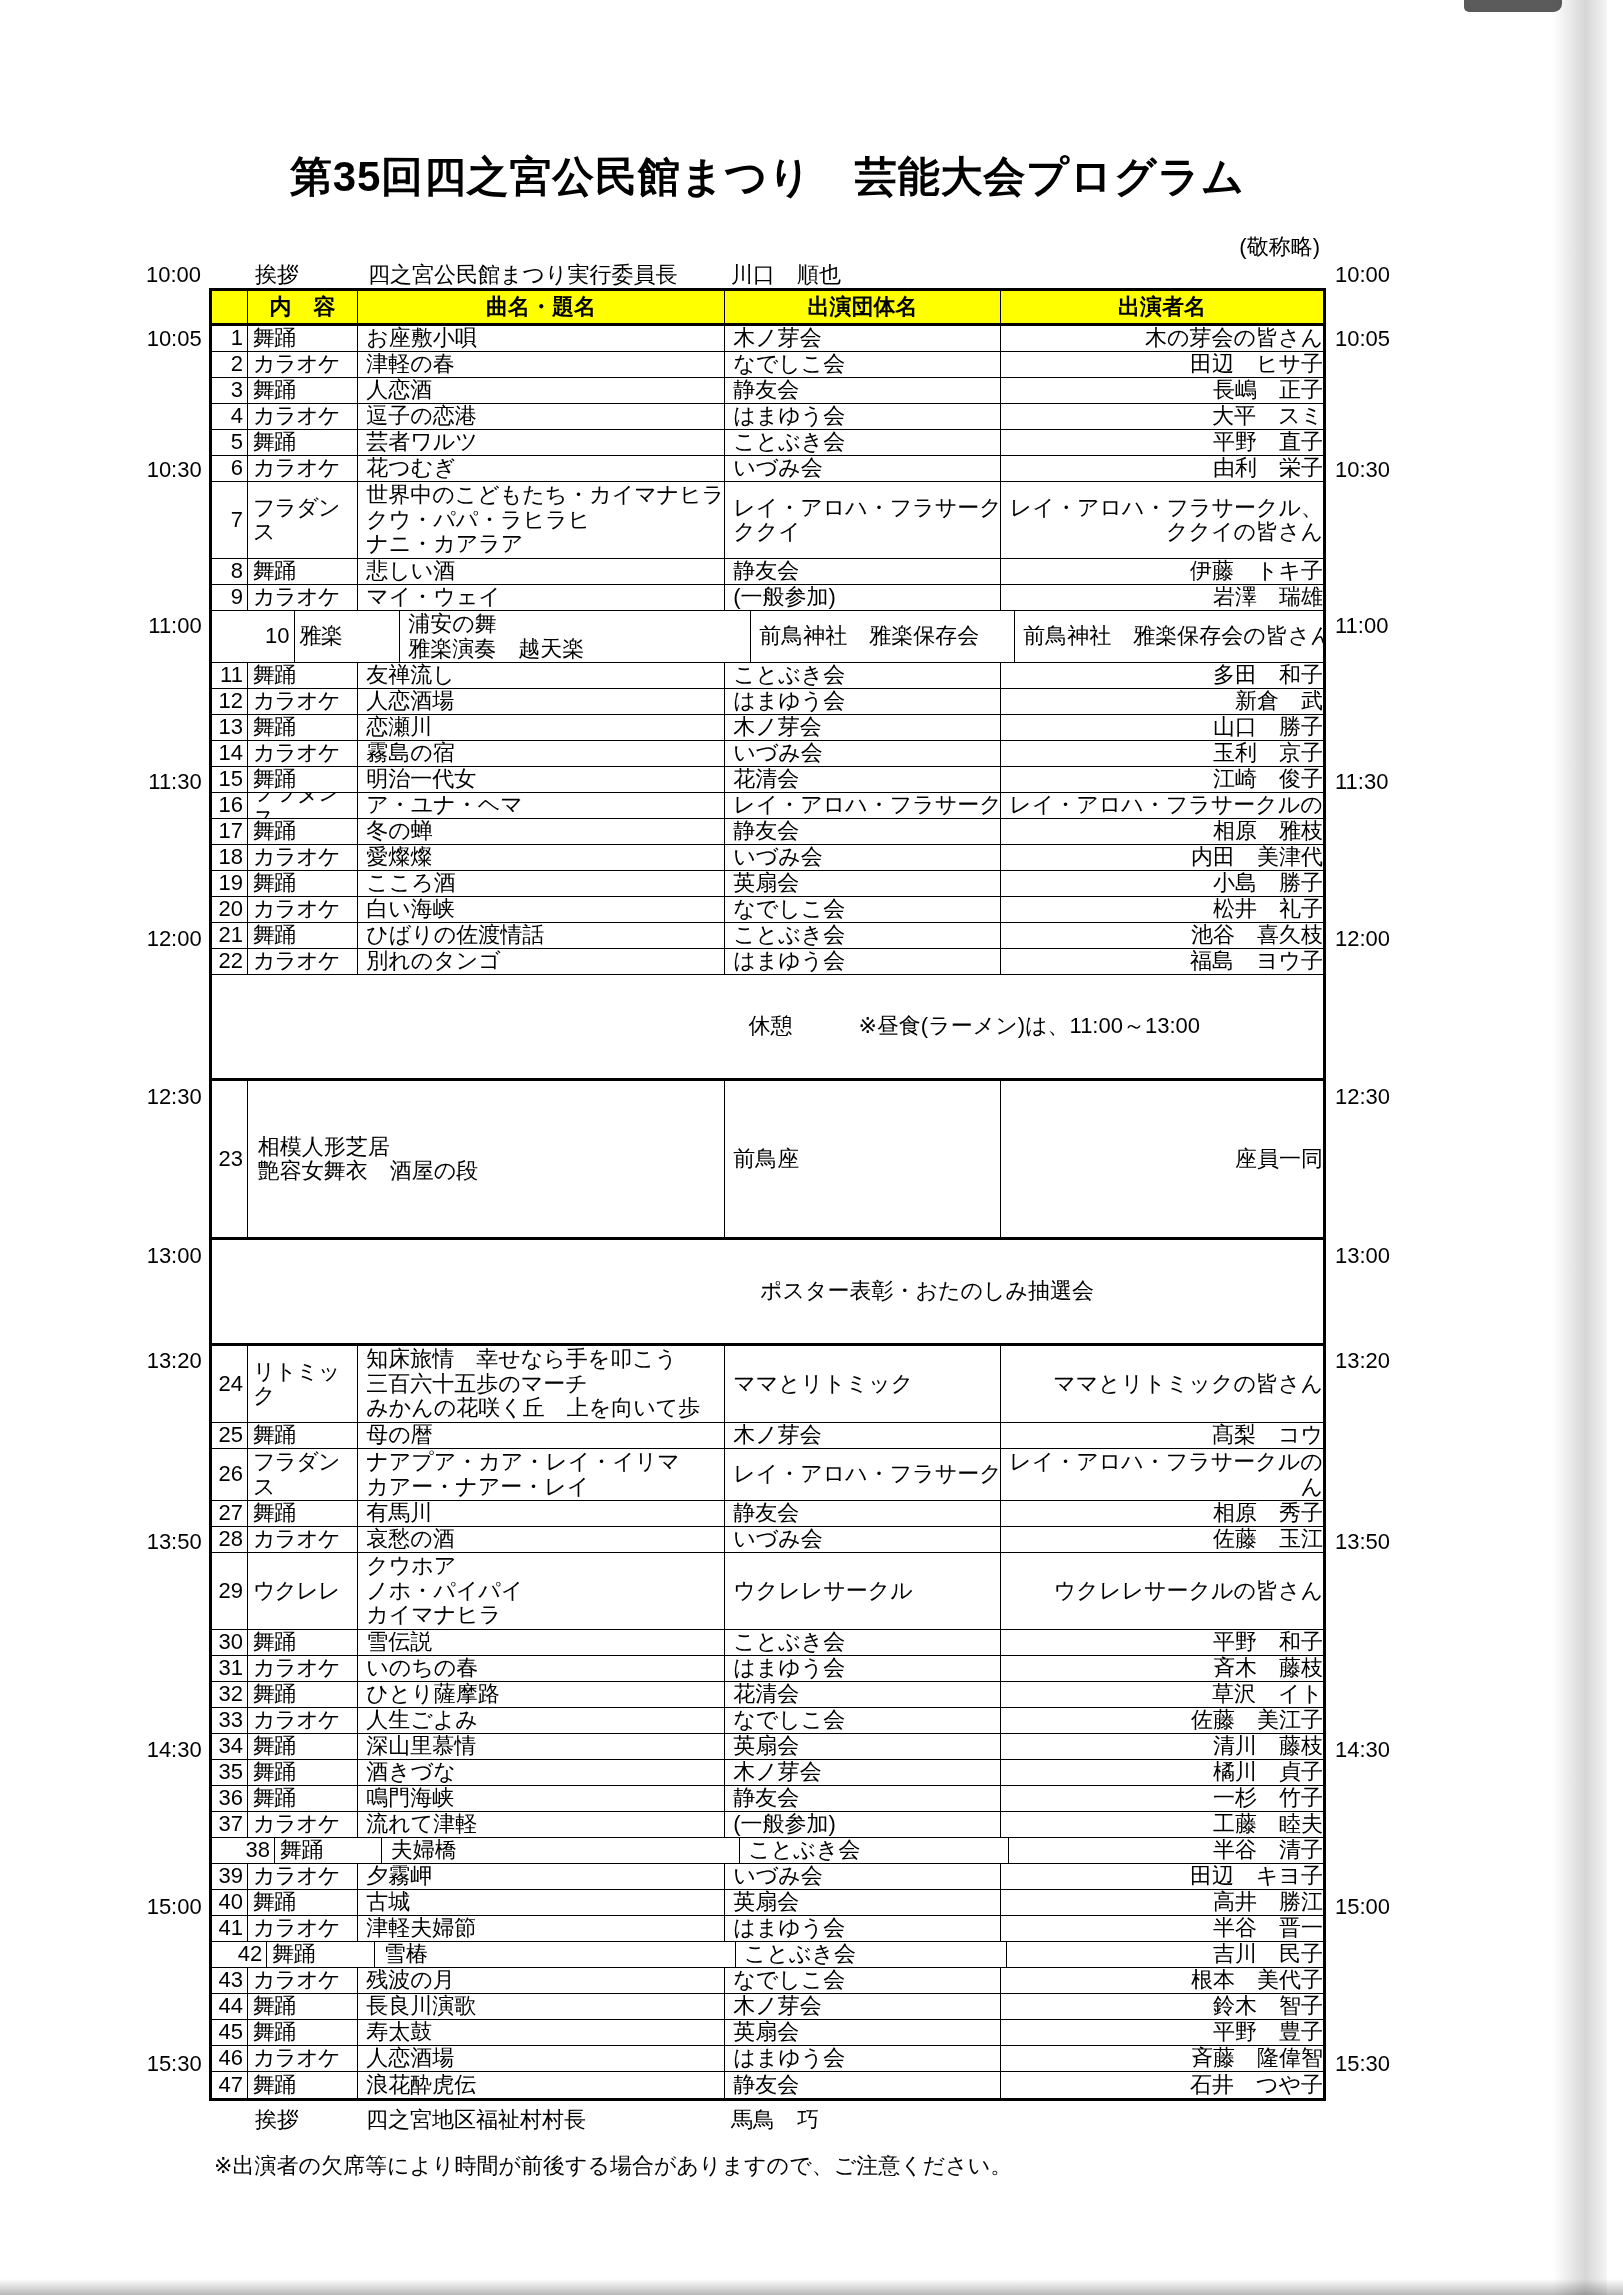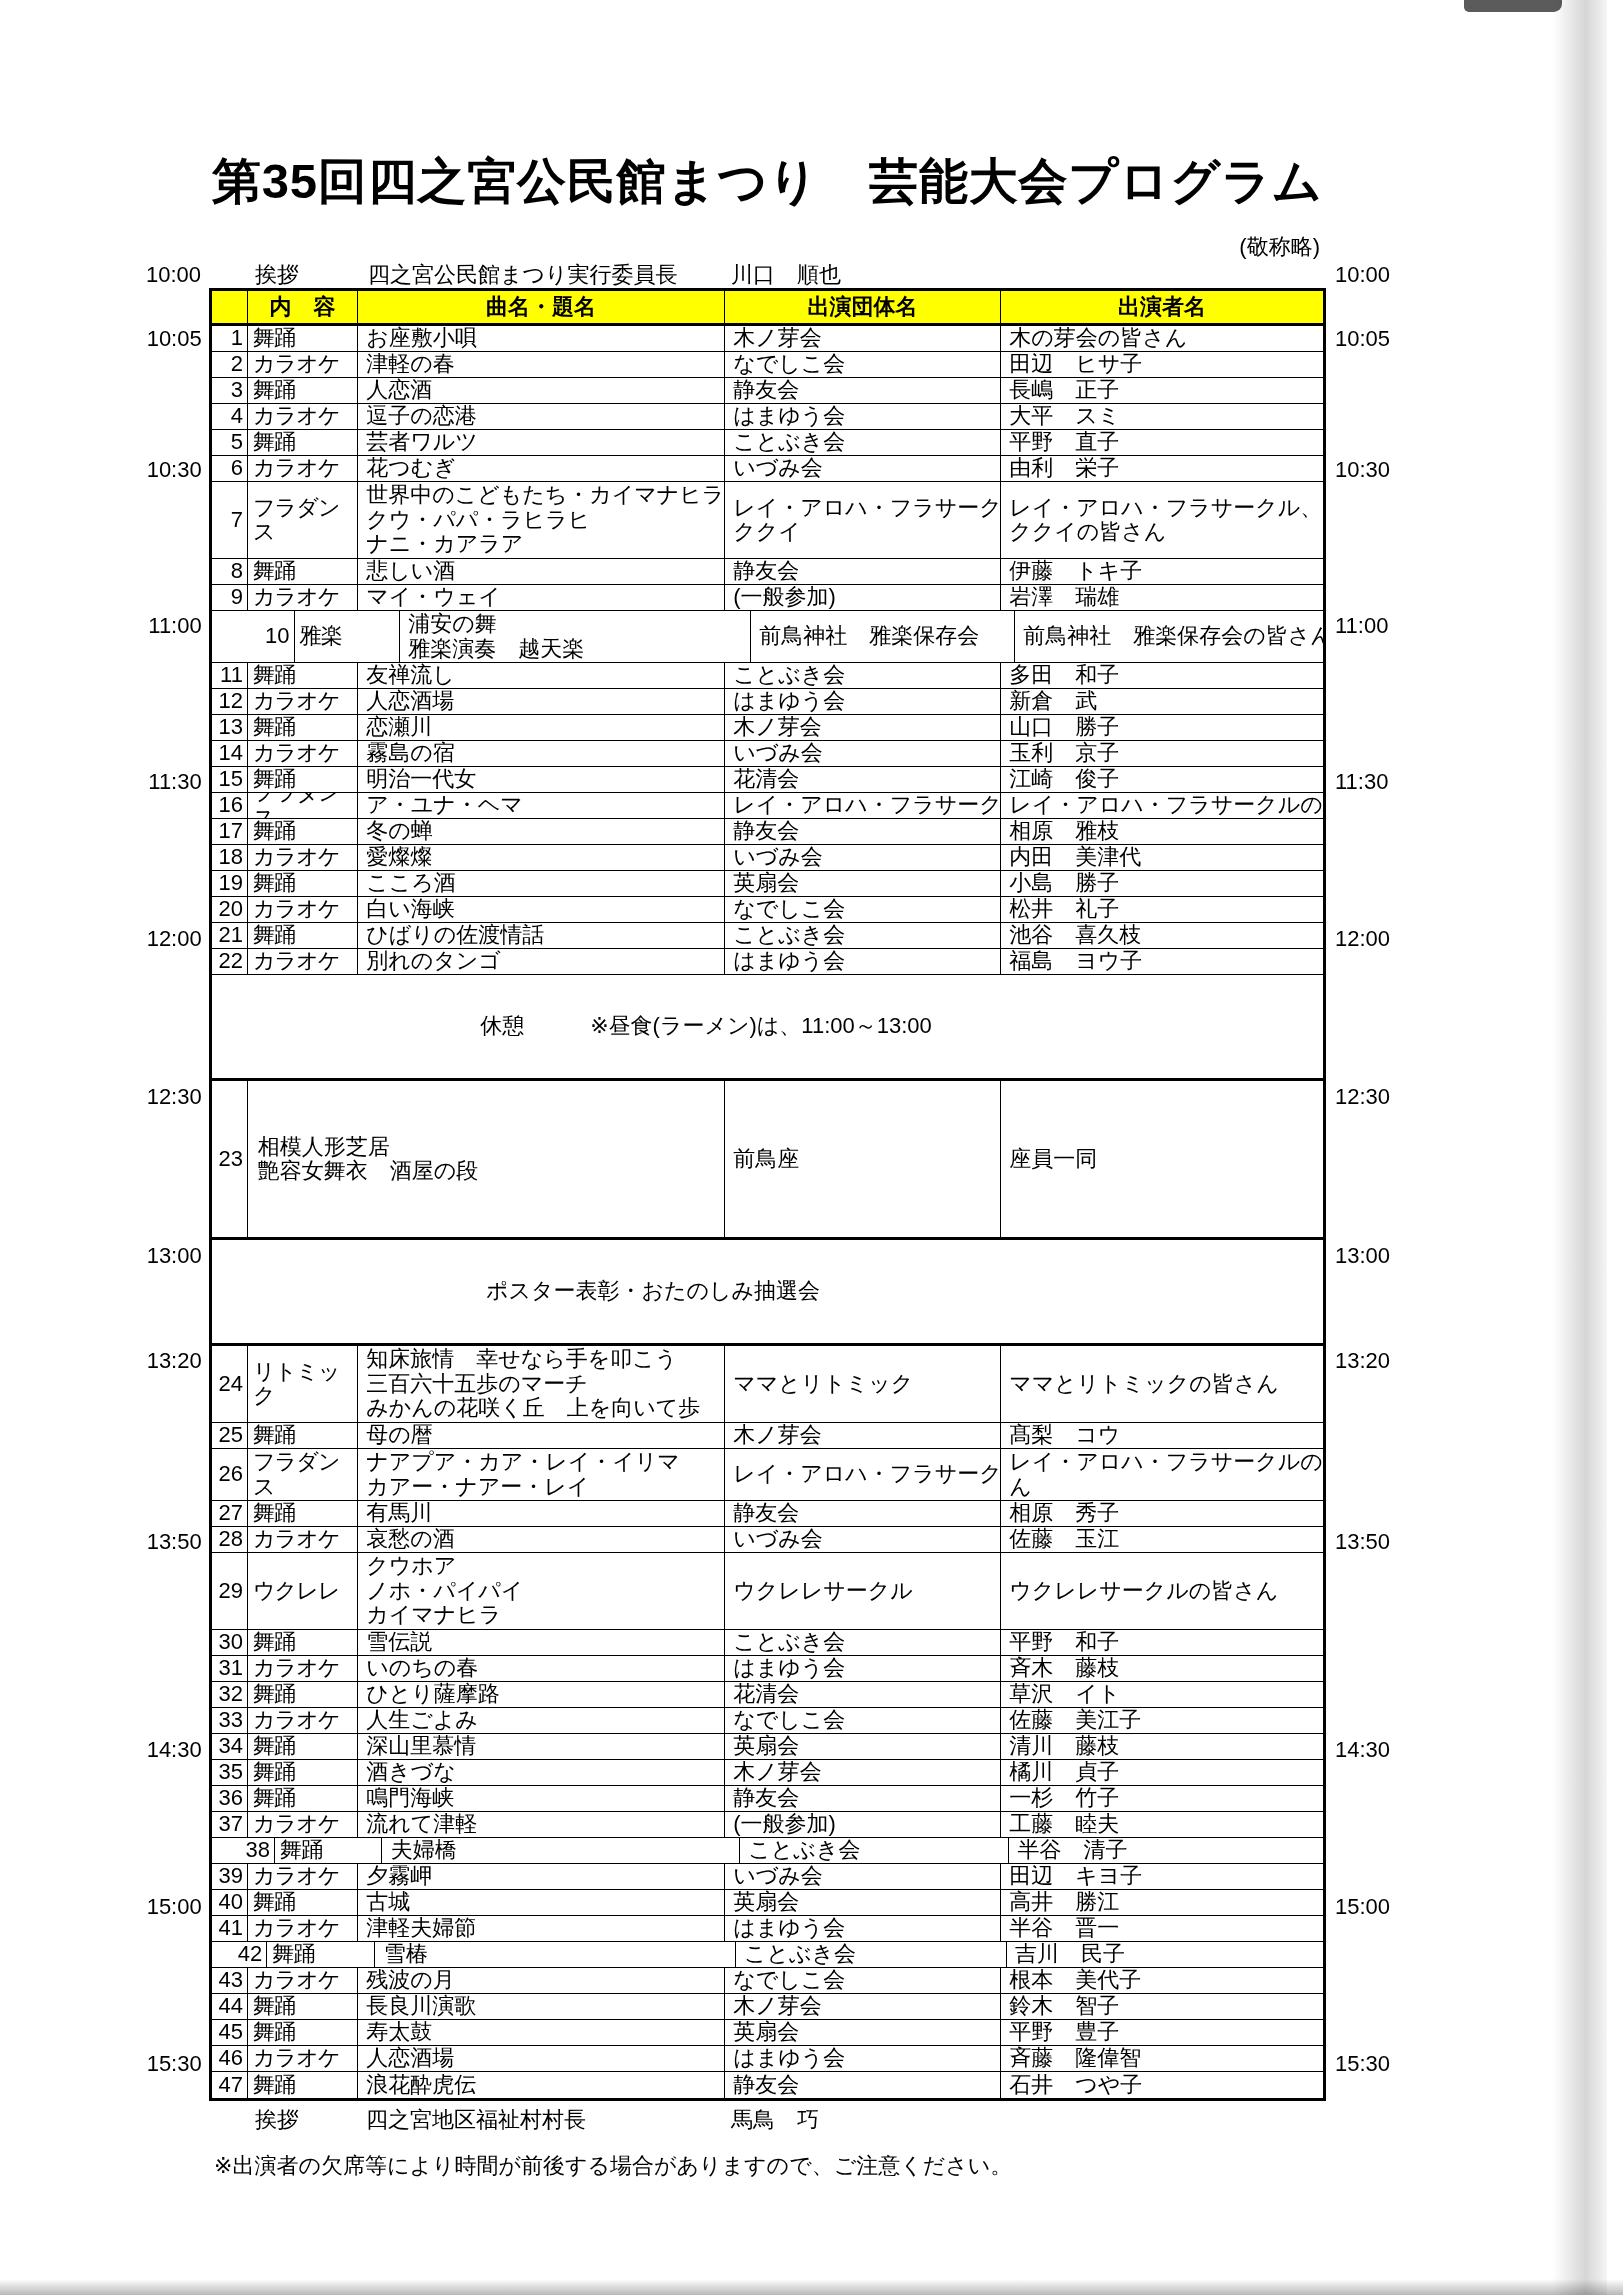--- a/index.html
+++ b/index.html
@@ -5,21 +5,21 @@
   html,body{margin:0;padding:0;}
   body{
     width:1623px;height:2295px;position:relative;background:#ffffff;
     font-family:"Liberation Sans","DejaVu Sans",sans-serif;color:#000;
     overflow:hidden;
   }
   #sheet{position:absolute;left:0;top:0;width:1623px;height:2295px;background:#ffffff;}
 
   .title{
     position:absolute;left:209px;top:149px;width:1117px;text-align:center;
-    font-size:49px;font-weight:bold;letter-spacing:0.8px;white-space:nowrap;
+    font-size:42px;font-weight:bold;letter-spacing:0.8px;white-space:nowrap;
   }
   .honorific{
     position:absolute;left:900px;top:232px;width:420px;text-align:right;font-size:22px;
   }
 
   .greet-span{position:absolute;font-size:22px;line-height:26px;white-space:nowrap;}
 
   
   #schedule-table{
     position:absolute;left:209px;top:288px;width:1117px;
@@ -27,21 +27,21 @@
   }
   .trow{
     display:flex;width:100%;border-bottom:1.6px solid #000;box-sizing:border-box;
     align-items:stretch;background:#fff;
   }
   #schedule-rows .trow:last-child{border-bottom:none;}
   .cell{
     box-sizing:border-box;border-right:1.6px solid #000;display:flex;flex-direction:column;
     justify-content:center;overflow:hidden;font-size:22px;line-height:24.5px;
   }
-  .cell:last-child{border-right:none;}
+  .cell:last-child{border-right:none;text-align:right;}
   .ln{white-space:nowrap;}
   .c-no  {width:36px;text-align:right;padding-right:4.1px;flex-direction:row;justify-content:flex-end;align-items:center;}
   .c-cat {width:110px;padding-left:4.9px;letter-spacing:-0.8px;}
   .c-song{width:367px;padding-left:8.2px;}
   .c-grp {width:276px;padding-left:8.2px;}
   .c-perf{width:322px;padding-left:8.2px;}
   .c-merged{width:477px;padding-left:9.8px;}
 
   .header-row{
     height:35px;background:#ffff00;border-bottom:3.3px solid #000;font-weight:bold;

